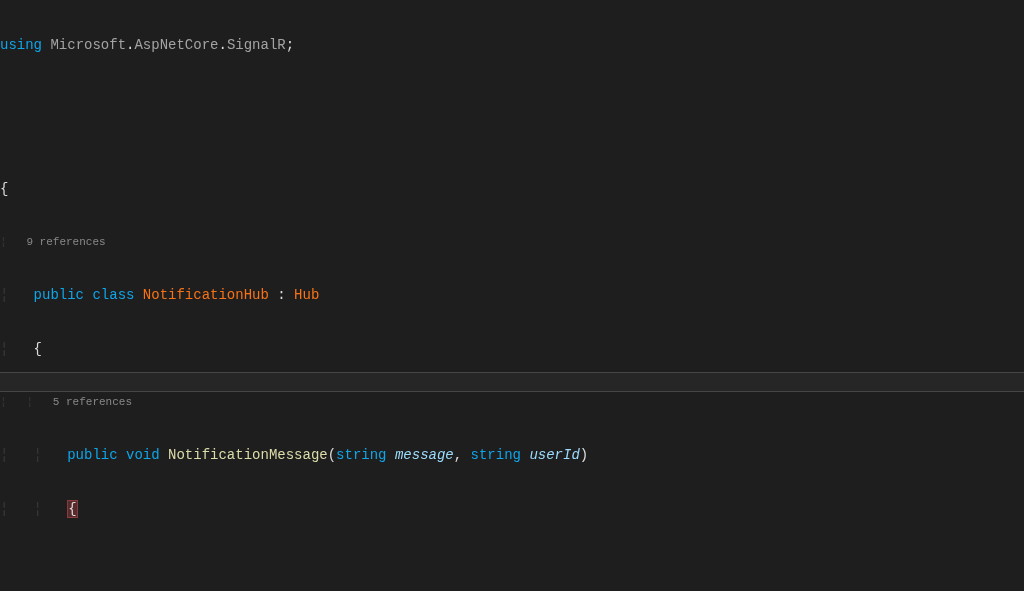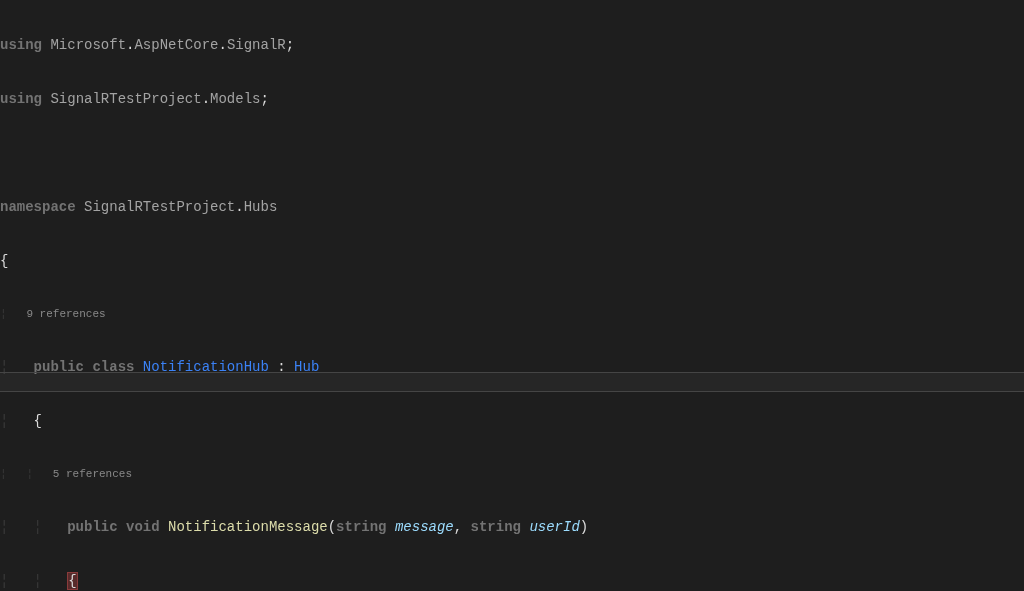--- a/index.html
+++ b/index.html
@@ -22,22 +22,22 @@
   .line { height: 18px; }
   .codelens {
     color: #888888;
     font-size: 11px;
     height: 16px;
     line-height: 16px;
   }
   .guide {
     color: #3a3a3a;
   }
-  .kw { color: #737373; font-weight: bold; }
-  .type { color: #3b82f6; }
+  .kw { color: #0ea5e9; }
+  .type { color: #f97316; }
   .ident { color: #a3a3a3; }
   .method { color: #dcdcaa; }
   .param { color: #9cdcfe; font-style: italic; }
   .punct { color: #dcdcdc; }
   .brace-mark {
     background: #572b2b;
     border:1px solid #8a3b3b;
   }
   .cursor-line {
     position:absolute;
@@ -49,25 +49,23 @@
     pointer-events:none;
   }
 </style>
 </head>
 <body>
 
 <div class="editor">
 
 <div class="line"><span class="kw">using</span><span class="punct"> </span><span class="ident">Microsoft</span><span class="punct">.</span><span class="ident">AspNetCore</span><span class="punct">.</span><span class="ident">SignalR</span><span class="punct">;</span></div>
 
-<div class="line"><span class="kw">using</span><span class="punct"> </span><span class="ident">SignalRTestProject</span><span class="punct">.</span><span class="ident">Models</span><span class="punct">;</span></div>
 
 <div class="line"> </div>
 
-<div class="line"><span class="kw">namespace</span><span class="punct"> </span><span class="ident">SignalRTestProject</span><span class="punct">.</span><span class="ident">Hubs</span></div>
 
 <div class="line"><span class="punct">{</span></div>
 
 <div class="codelens"><span class="guide">¦   </span><span>9 references</span></div>
 
 <div class="line"><span class="guide">¦   </span><span class="kw">public</span><span> </span><span class="kw">class</span><span> </span><span class="type">NotificationHub</span><span> </span><span class="punct">:</span><span> </span><span class="type">Hub</span></div>
 
 <div class="line"><span class="guide">¦   </span><span class="punct">{</span></div>
 
 <div class="codelens"><span class="guide">¦   ¦   </span><span>5 references</span></div>

